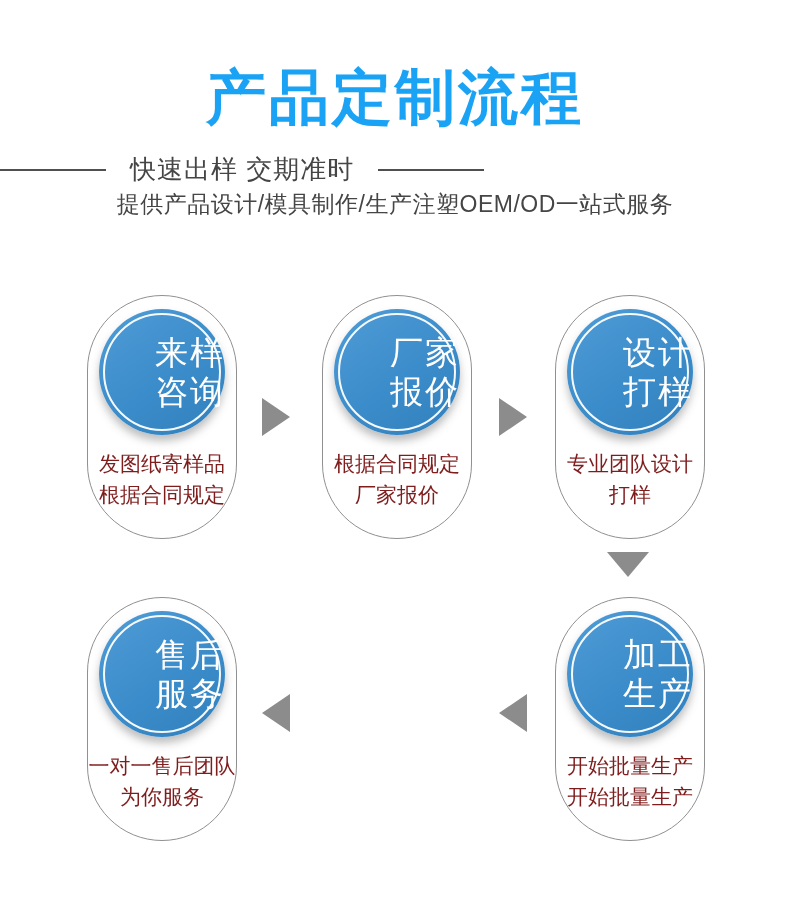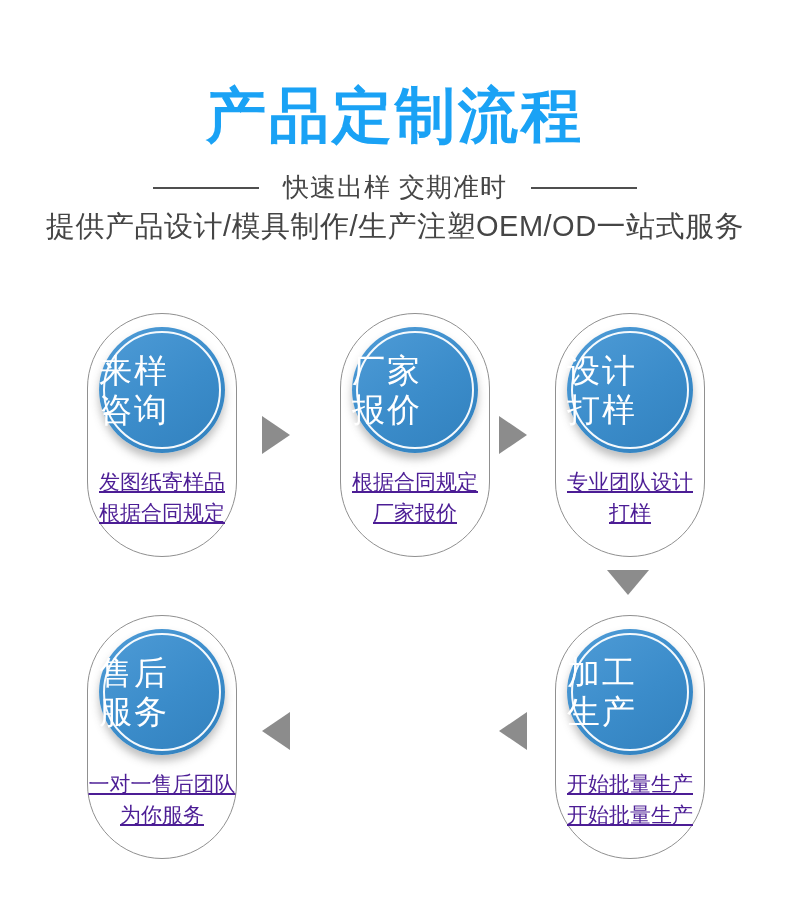--- a/index.html
+++ b/index.html
@@ -1,89 +1,89 @@
 <!DOCTYPE html>
 <html style="--title-blue: #1aa2f5; --circle-blue: #3b8cca; --arrow-gray: #8c8c8c;"><head>
 <meta charset="utf-8">
 <style>
   * { margin: 0; padding: 0; box-sizing: border-box; }
   html, body { background: #ffffff; }
   .page {
     position: relative;
     width: 790px;
     height: 861px;
-    margin: 18px auto;
+    margin: 0 auto;
     background: #ffffff;
     overflow: hidden;
     font-family: "Liberation Sans", sans-serif;
   }
   
   .title {
     position: absolute;
     top: 58px; left: 0; right: 0;
     text-align: center;
     font-size: 60px;
     font-weight: bold;
     letter-spacing: 3px;
     color: var(--title-blue, #1aa2f5);
   }
   .subtitle-row {
     position: absolute;
     top: 152px; left: 0; right: 0;
     display: flex;
     align-items: center;
-    justify-content: center;
+    justify-content: flex-start;
     gap: 24px;
   }
   .subtitle-line {
     width: 106px;
     height: 2px;
     background: #4f4f4f;
   }
   .subtitle-text {
     font-size: 26px;
     color: #454545;
     letter-spacing: 1px;
     white-space: nowrap;
   }
   .description {
     position: absolute;
     top: 189px; left: 0; right: 0;
     text-align: center;
-    font-size: 29px;
+    font-size: 23px;
     color: #454545;
     letter-spacing: 0.5px;
     white-space: nowrap;
   }
   
   .flow { position: absolute; inset: 0; }
   .pill {
     position: absolute;
     width: 150px;
     height: 244px;
     border: 1px solid #909090;
     border-radius: 75px;
     background: #ffffff;
   }
   .pos-r1c1 { left: 87px;  top: 295px; }
-  .pos-r1c2 { left: 340px; top: 295px; }
+  .pos-r1c2 { left: 322px; top: 295px; }
   .pos-r1c3 { left: 555px; top: 295px; }
   .pos-r2c1 { left: 87px;  top: 597px; }
   .pos-r2c2 { left: 322px; top: 597px; }
   .pos-r2c3 { left: 555px; top: 597px; }
   .circle {
     position: absolute;
     left: 11px; top: 13px;
     width: 126px; height: 126px;
     border-radius: 50%;
     background: linear-gradient(145deg, #4f9cd7 0%, var(--circle-blue, #3b8cca) 55%, #3180bd 100%);
     box-shadow: 0 6px 8px rgba(70, 70, 70, 0.35);
     display: flex;
     align-items: center;
-    justify-content: flex-start;
+    justify-content: flex-end;
   }
   .circle::after {
     content: "";
     position: absolute;
     inset: 4px;
     border: 2px solid rgba(255, 255, 255, 0.95);
     border-radius: 50%;
     pointer-events: none;
   }
   .circle-label {
@@ -94,23 +94,22 @@
     letter-spacing: 2px;
   }
   .circle-label span { display: block; }
   .pill-desc {
     position: absolute;
     top: 152px; left: 50%;
     transform: translateX(-50%);
     text-align: center;
     font-size: 21px;
     line-height: 31px;
-    color: #4c1d95;
+    color: #7f1d1d;
     white-space: nowrap;
-    text-decoration: underline;
   }
   .pill-desc span { display: block; }
   
   .arrow { position: absolute; width: 0; height: 0; }
   .arrow-right {
     border-top: 19px solid transparent;
     border-bottom: 19px solid transparent;
     border-left: 28px solid var(--arrow-gray, #8c8c8c);
   }
   .arrow-left {

